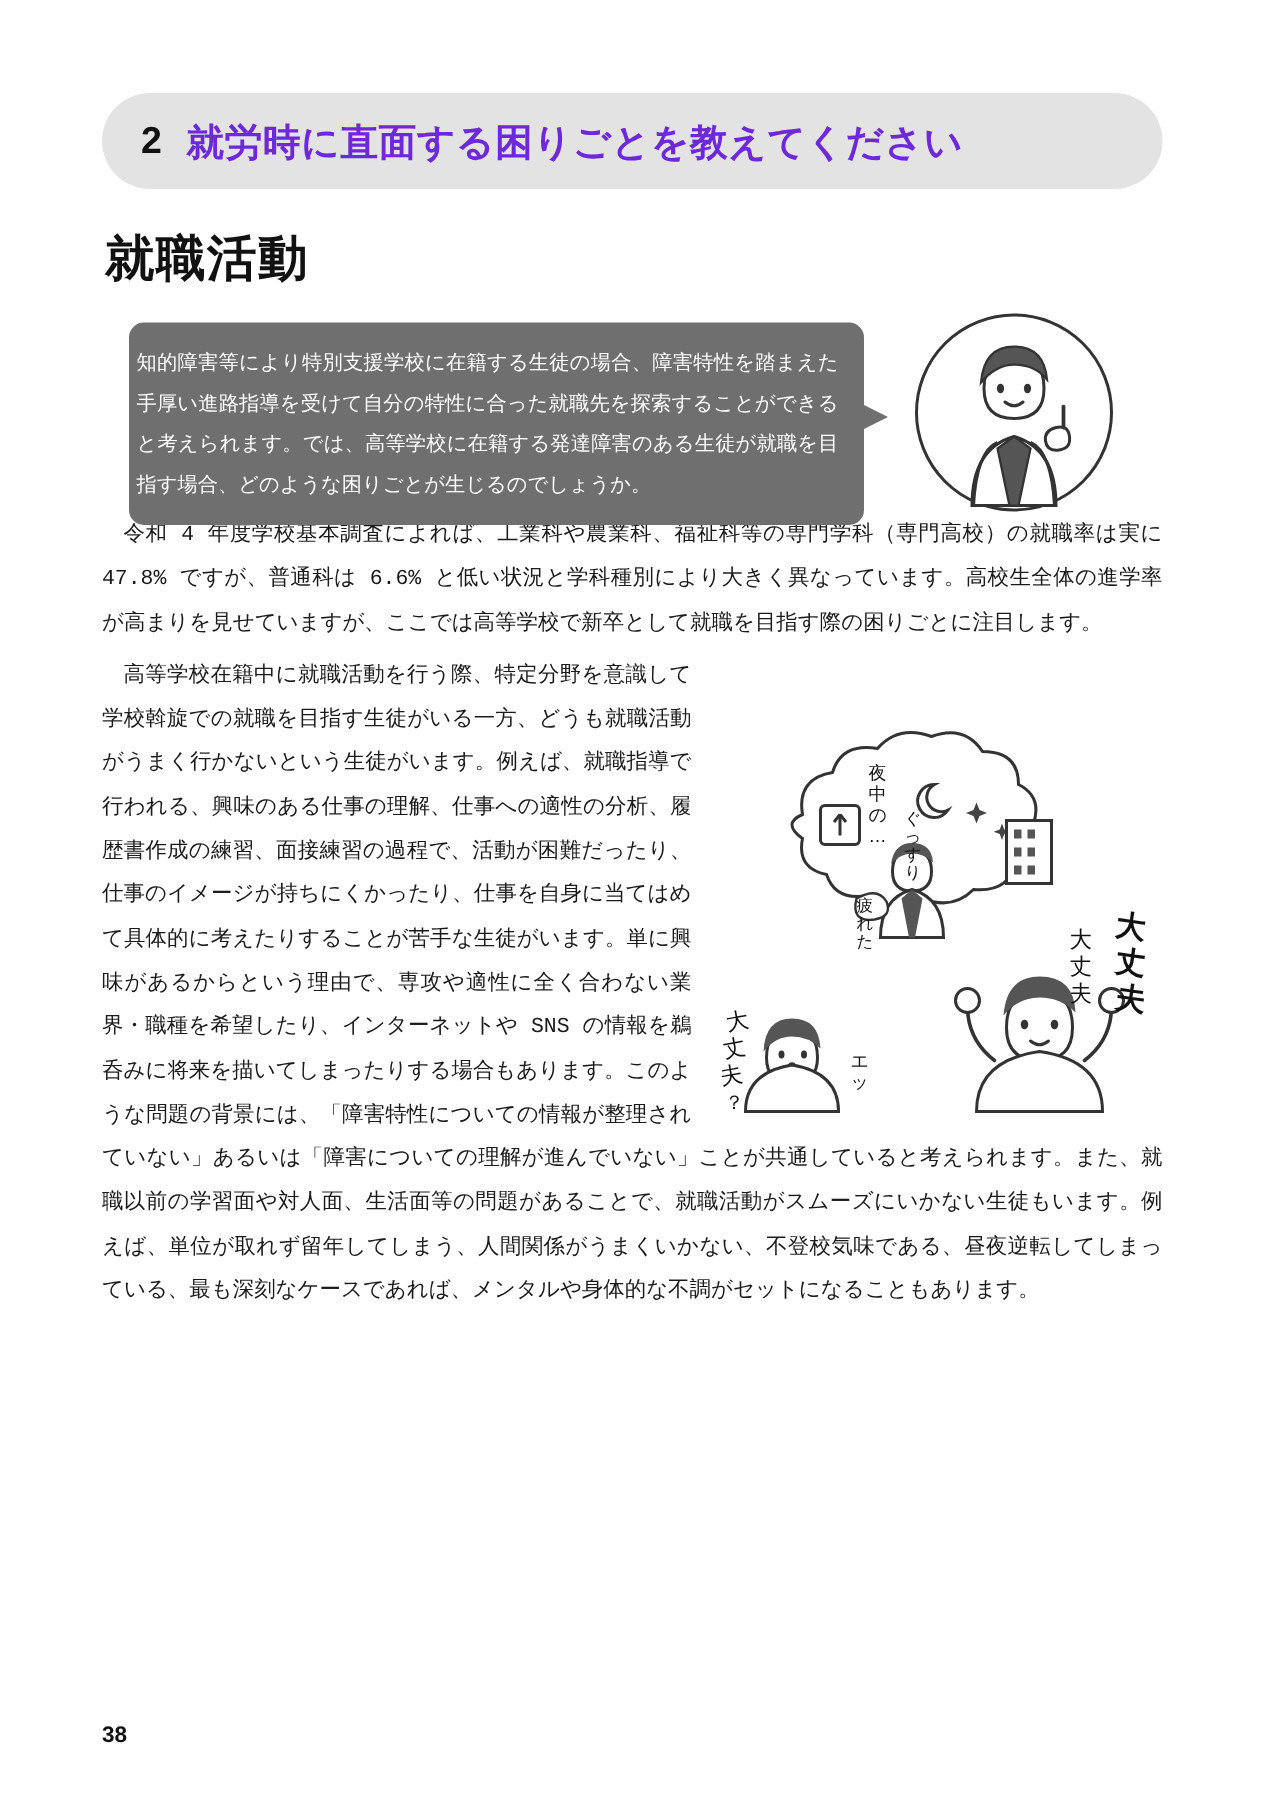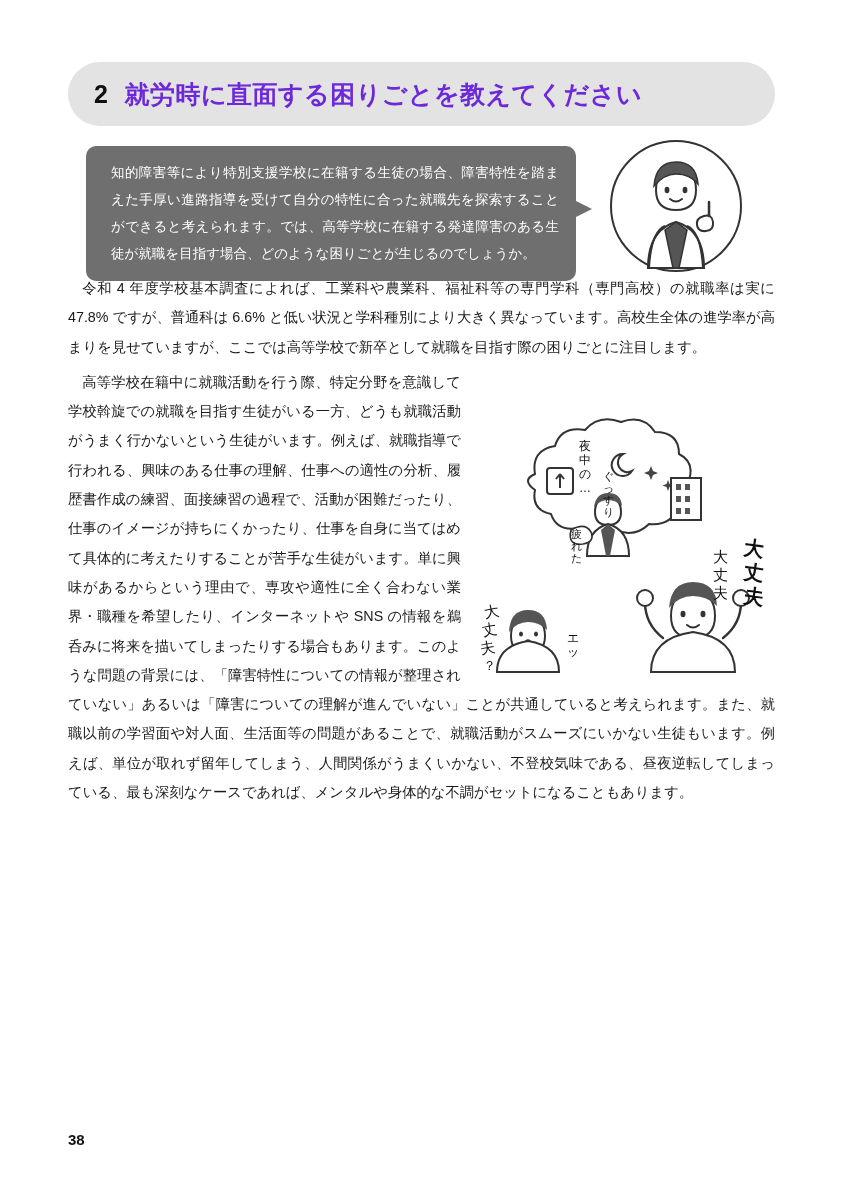--- a/index.html
+++ b/index.html
@@ -69,21 +69,21 @@
     height: 128px;
   }
   .balloon {
     position: absolute;
     left: 18px;
     top: 0;
     width: 490px;
     background: #6f6f6f;
     color: #ffffff;
     border-radius: 10px;
-    padding: 13px 17px 14px 25px;
+    padding: 13px 17px 14px 5px;
     box-sizing: border-box;
     font-size: 13.5px;
     line-height: 2.0;
     text-align: justify;
   }
   .balloon:after {
     content: "";
     position: absolute;
     right: -16px;
     top: 54px;
@@ -100,20 +100,21 @@
     height: 136px;
   }
 
   
   p.body {
     font-size: 14.3px;
     line-height: 2.05;
     text-align: justify;
     margin: 0 0 0 0;
     color: #1a1a1a;
+    font-family: Liberation Mono, monospace;
   }
   .para-indent { text-indent: 1em; }
   .block-1 { margin-top: 22px; }
 
   .sub-heading {
     font-size: 16.5px;
     font-weight: bold;
     margin: 26px 0 8px 0;
     color: #111;
   }
@@ -129,37 +130,38 @@
     height: 270px;
     margin: 36px 0 0 14px;
     shape-margin: 6px;
   }
   .clearfix:after { content: ""; display: block; clear: both; }
 
   
   .page-number {
     position: absolute;
     left: 68px;
-    bottom: 52px;
+    bottom: 35px;
     font-size: 15px;
     font-weight: bold;
     color: #111;
   }
 </style>
 </head>
 <body>
 
 <div class="page">
   <div class="content">
 
     <div class="section-header">
       <span class="section-number">2</span>
       <span class="section-title">就労時に直面する困りごとを教えてください</span>
     </div>
 
+    <div class="main-heading">就職活動</div>
 
     <div class="callout-row">
       <div class="balloon">知的障害等により特別支援学校に在籍する生徒の場合、障害特性を踏まえた手厚い進路指導を受けて自分の特性に合った就職先を探索することができると考えられます。では、高等学校に在籍する発達障害のある生徒が就職を目指す場合、どのような困りごとが生じるのでしょうか。</div>
       <div class="avatar">
         <svg viewBox="0 0 136 136" width="136" height="136" aria-hidden="true">
           <circle cx="68" cy="68" r="65" fill="#ffffff" stroke="#333" stroke-width="2"></circle>
 
           <path d="M48 52 q0 -22 20 -22 q20 0 20 22 q0 20 -20 20 q-20 0 -20 -20 z" fill="#ffffff" stroke="#333" stroke-width="2"></path>
 
           <path d="M46 48 q2 -24 22 -24 q20 0 22 22 q-8 -10 -22 -10 q-12 0 -22 12 z" fill="#555" stroke="#333" stroke-width="1.5"></path>

